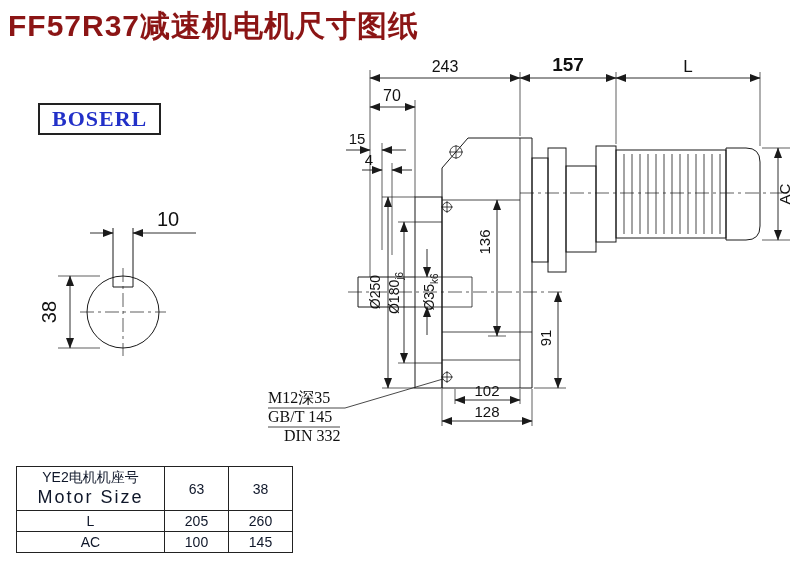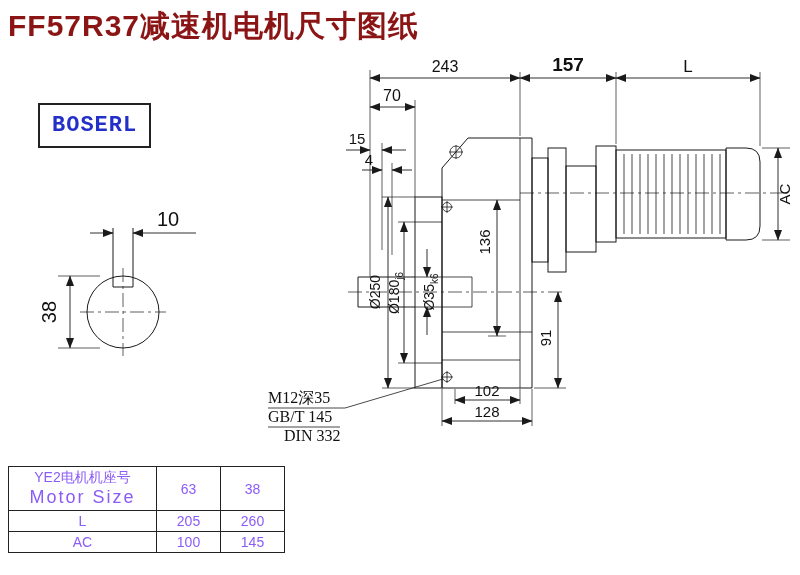--- a/index.html
+++ b/index.html
@@ -1,34 +1,34 @@
 <!DOCTYPE html>
 <html><head>
 <meta charset="utf-8">
 <style>
   * { margin:0; padding:0; box-sizing:border-box; }
   html,body { width:800px; height:575px; background:#ffffff; overflow:hidden;
               font-family:"Liberation Sans", sans-serif; position:relative; }
   .page-title { position:absolute; left:8px; top:6px; font-size:30px; font-weight:bold;
                 color:#8b1515; letter-spacing:1px; white-space:nowrap; }
   .logo-box { position:absolute; left:38px; top:103px; border:2px solid #222;
-              padding:8px 12px; background:#fff; font-family:Liberation Mono, monospace;
+              padding:1px 12px; background:#fff; font-family:Liberation Serif, serif;
               font-weight:bold; font-size:22px; color:#2230c8; letter-spacing:1px; }
   svg.drawing { position:absolute; left:0; top:0; }
   .ln   { stroke:#1a1a1a; stroke-width:1; fill:none; }
   .thin { stroke:#1a1a1a; stroke-width:0.8; fill:none; }
   .cl   { stroke:#1a1a1a; stroke-width:0.7; fill:none; stroke-dasharray:14 4 3 4; }
   .dim  { stroke:#1a1a1a; stroke-width:0.9; fill:none;
           marker-start:url(#arr); marker-end:url(#arr); }
   .dime { stroke:#1a1a1a; stroke-width:0.9; fill:none; marker-end:url(#arr); }
   .ext  { stroke:#1a1a1a; stroke-width:0.7; fill:none; }
   text  { fill:#111; font-family:"Liberation Sans", sans-serif; }
   .note { font-family:"Liberation Serif", serif; }
-  .spec-table { position:absolute; left:8px; top:466px; border-collapse:collapse;
-                font-size:14px; color:#8b5cf6; background:#fff; }
+  .spec-table { position:absolute; left:16px; top:466px; border-collapse:collapse;
+                font-size:14px; color:#0f172a; background:#fff; }
   .spec-table td { border:1px solid #222; text-align:center; padding:0 4px; height:21px; }
   .spec-table td.c1 { width:148px; }
   .spec-table td.c2 { width:64px; }
   .spec-table tr.hdr td { height:44px; }
   .spec-table .en { font-size:18px; letter-spacing:2px; }
 </style>
 </head>
 <body>
 
 <div class="page-title">FF57R37减速机电机尺寸图纸</div>

